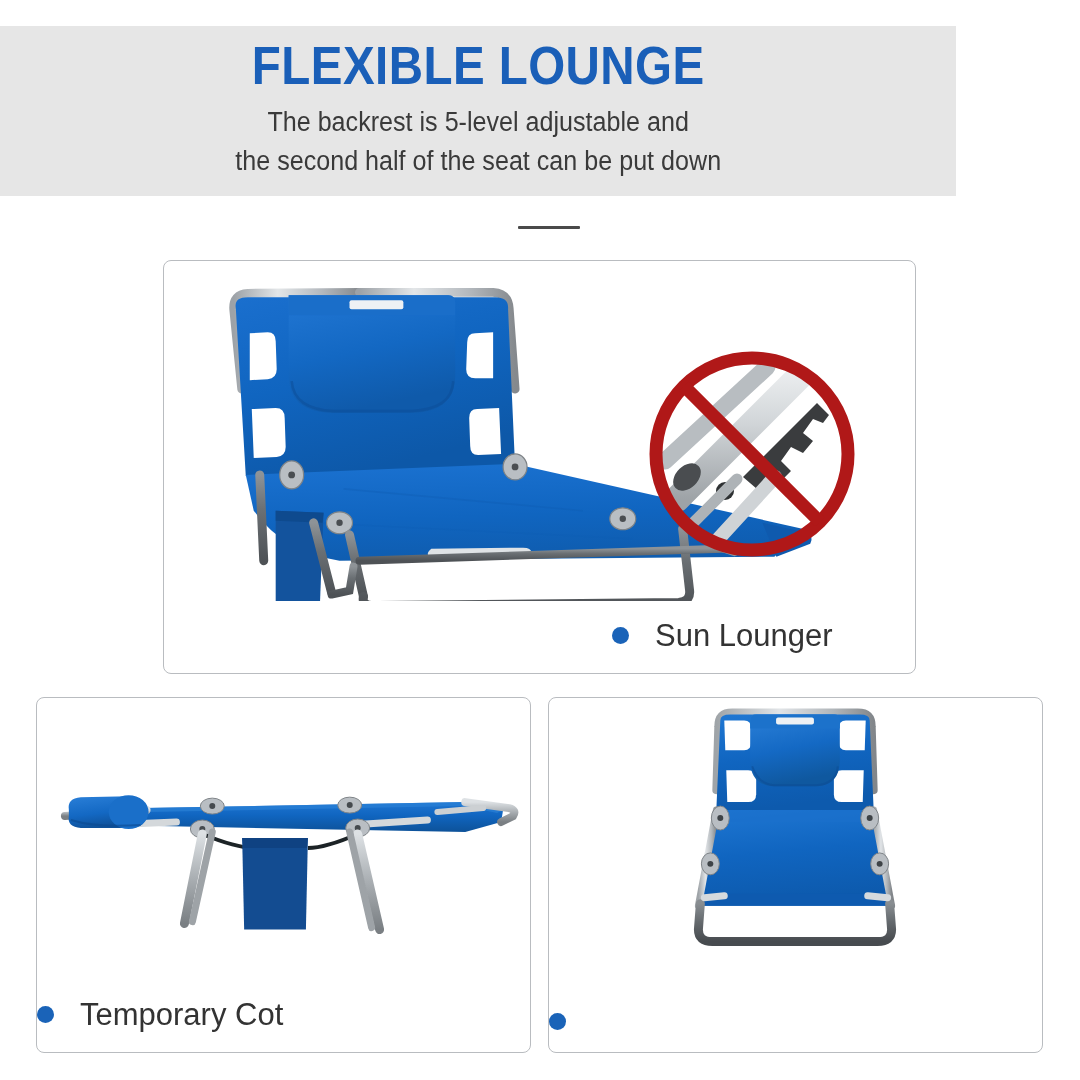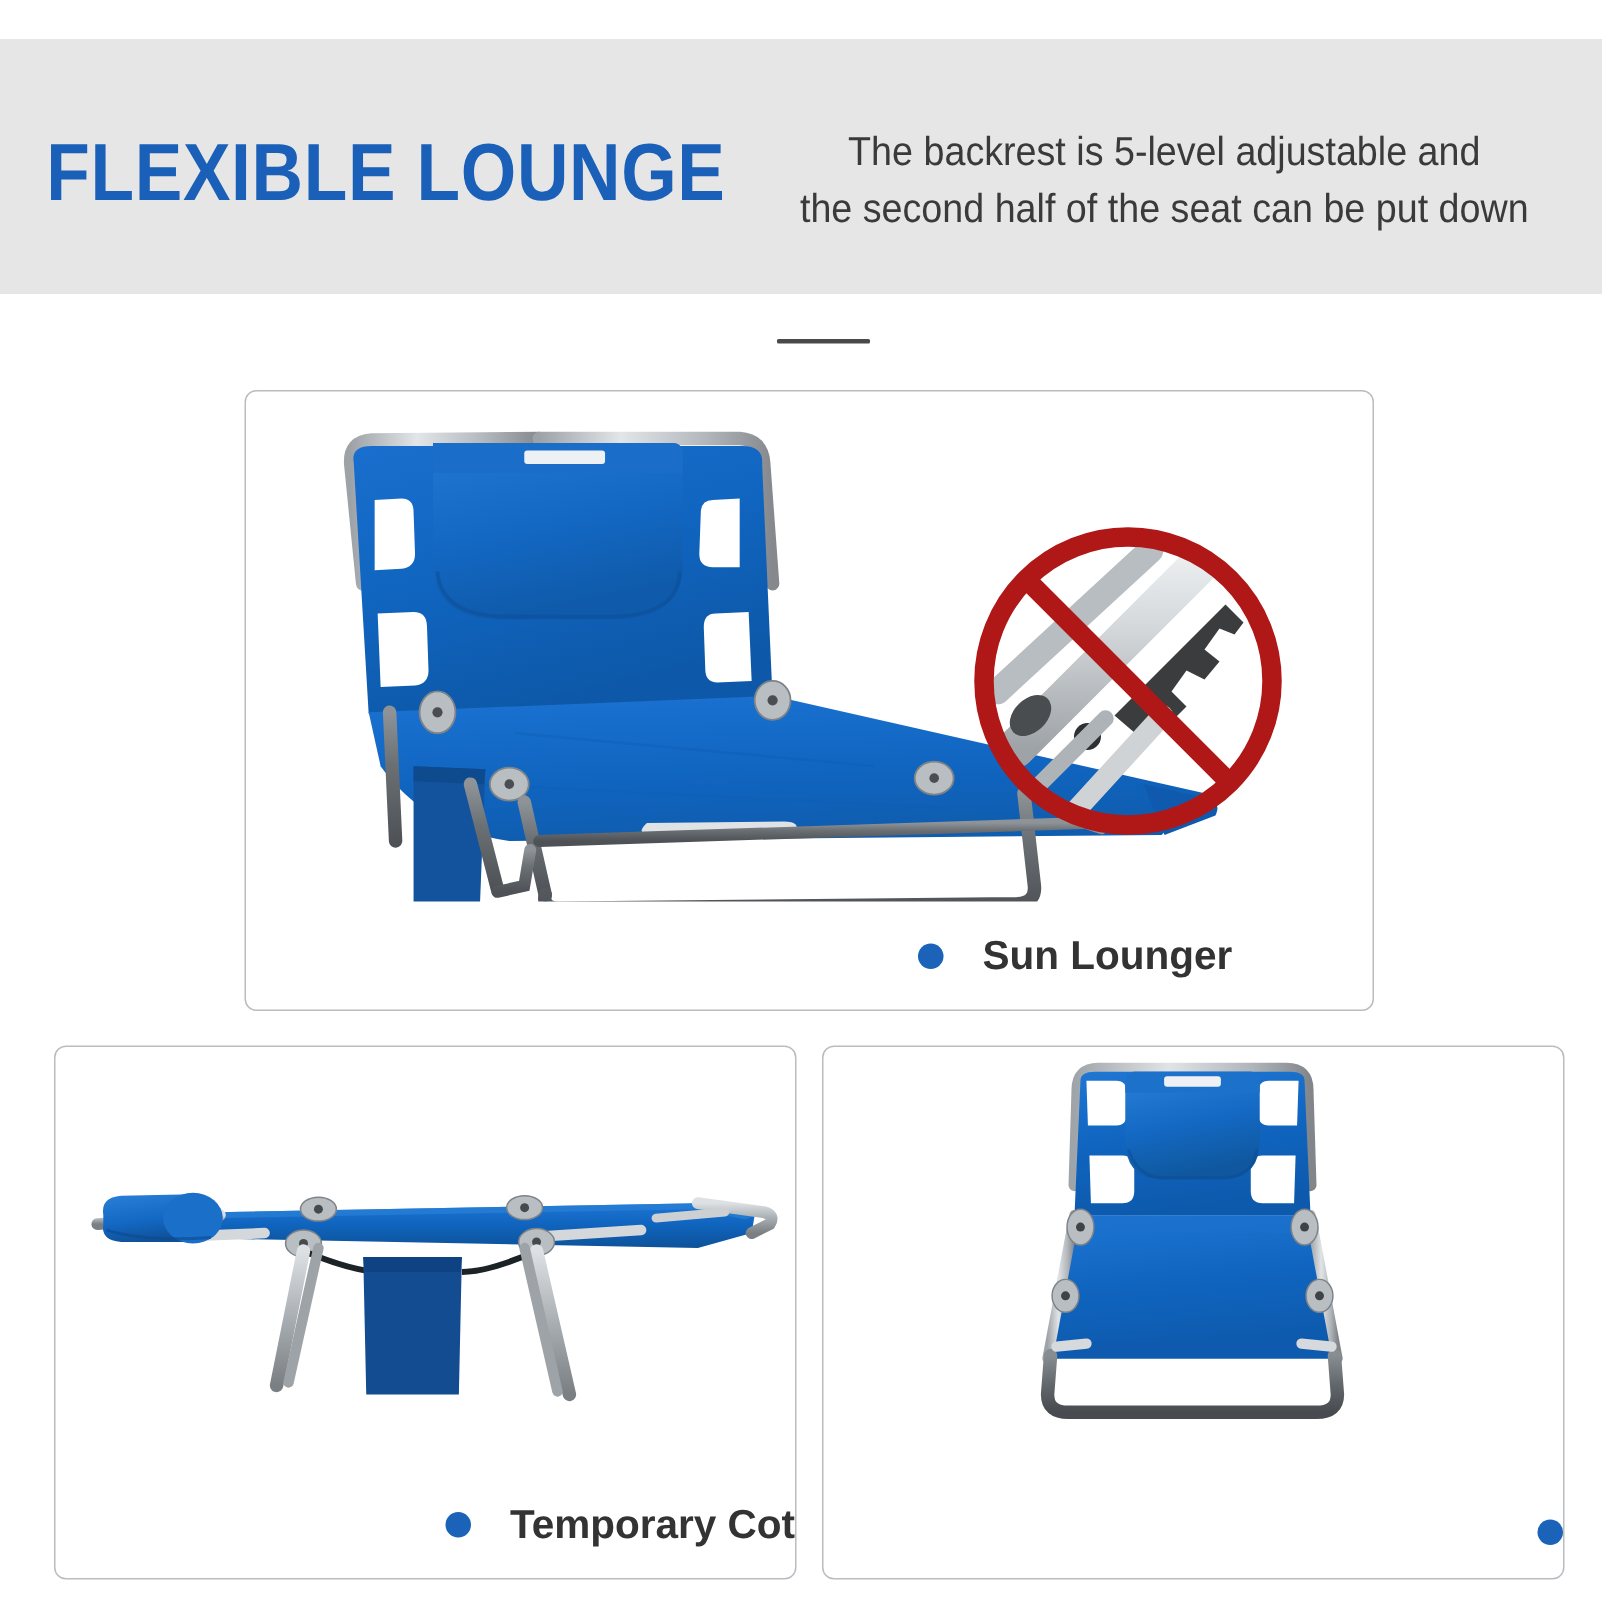--- a/index.html
+++ b/index.html
@@ -7,23 +7,23 @@
     width: 1080px; height: 1080px;
     background: #ffffff;
     font-family: "Liberation Sans", sans-serif;
     overflow: hidden;
   }
   #page { position: relative; width: 1080px; height: 1080px; background: #fff; }
 
   
   .header-band {
     position: absolute; left: 0; top: 26px;
-    width: 1068px; height: 170px;
+    width: 956px; height: 170px;
     background: #e6e6e6;
-    display: flex; flex-direction: row;
+    display: flex; flex-direction: column;
     align-items: center; justify-content: flex-start;
     padding-top: 10px;
   }
   .headline {
     font-family: "Liberation Sans Narrow", "Liberation Sans", sans-serif;
     font-weight: 700;
     font-size: 54px;
     letter-spacing: 0.5px;
     color: #1a5fb8;
     line-height: 1.1;
@@ -73,31 +73,31 @@
 
   
   .caption {
     position: absolute;
     display: flex; align-items: center;
     gap: 26px;
   }
   .card-main .caption { left: 448px; bottom: 22px; }
   .card-cot .caption, .card-chair .caption {
     left: 0; right: 0; bottom: 22px;
-    justify-content: flex-end;
+    justify-content: flex-start;
   }
   .bullet {
     width: 17px; height: 17px;
     border-radius: 50%;
     background: #1a63b8;
     flex: 0 0 auto;
   }
   .caption-text {
-    font-size: 27px;
-    font-weight: 700;
+    font-size: 31px;
+    font-weight: 400;
     color: #333333;
     line-height: 1;
     white-space: nowrap;
   }
 </style>
 </head>
 <body>
 
 <div id="page">
 

